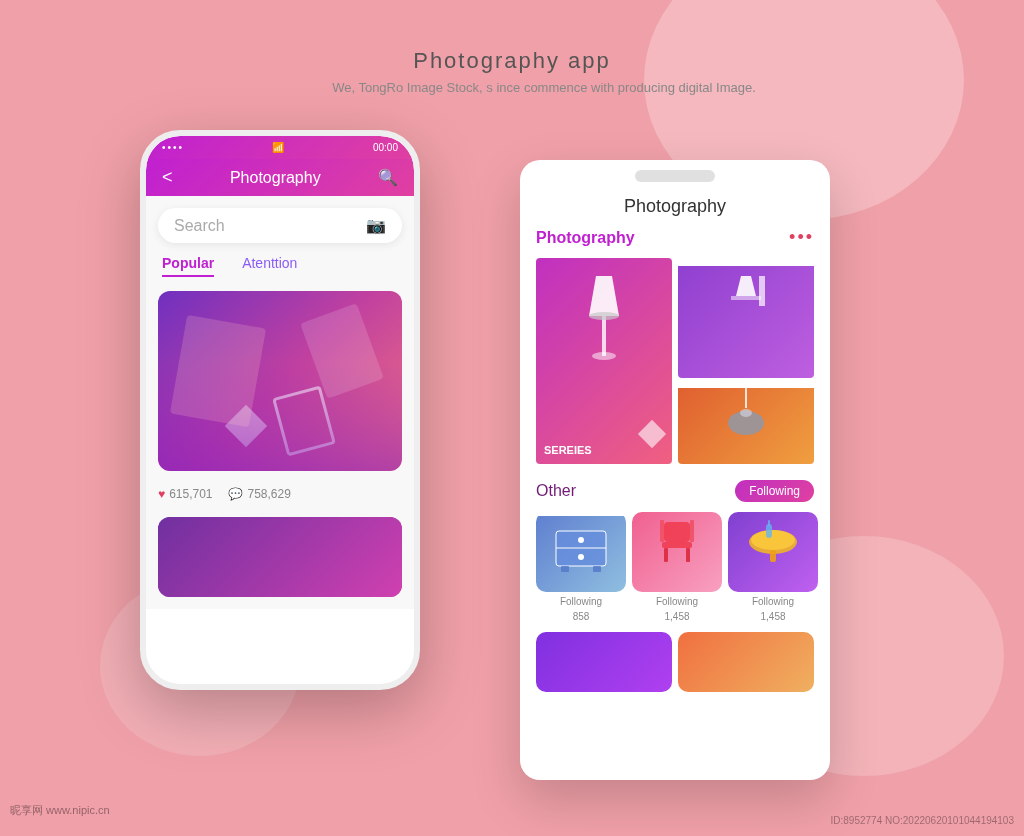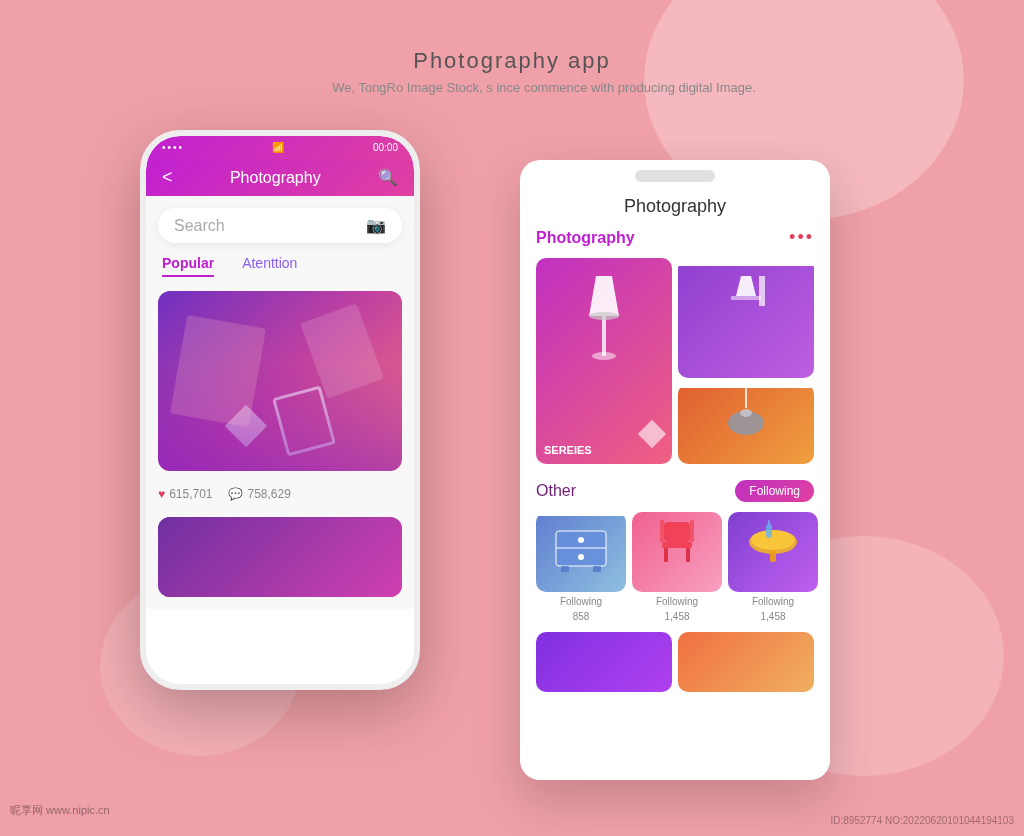--- a/index.html
+++ b/index.html
@@ -242,21 +242,21 @@
       letter-spacing: 2px;
     }
     .photo-grid {
       display: grid;
       grid-template-columns: 1fr 1fr;
       grid-template-rows: 120px 80px;
       gap: 6px;
       margin-bottom: 16px;
     }
     .photo-cell {
-      border-radius: 10px;
+      border-radius: 4px;
       overflow: hidden;
       position: relative;
     }
     .photo-cell.tall {
       grid-row: span 2;
     }
     .photo-cell-bg1 {
       background: linear-gradient(135deg, #c030c0, #f06080);
       width: 100%;
       height: 100%;

